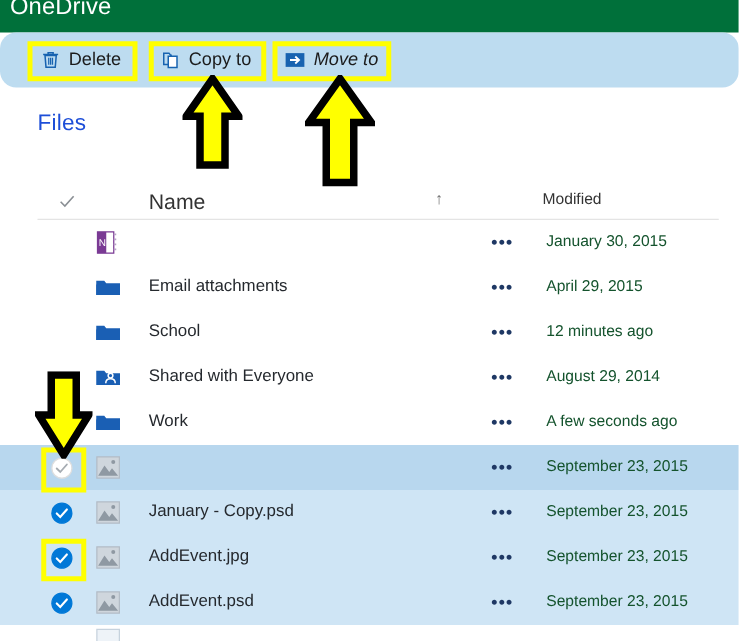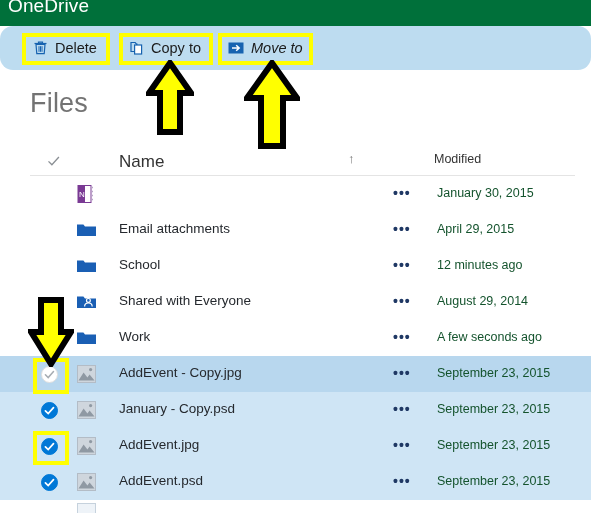--- a/index.html
+++ b/index.html
@@ -68,23 +68,23 @@
   #cmd-copy   { left: 120px; }
   #cmd-move   { left: 219px; font-style: italic; }
 
   .icon-svg { display: block; }
 
   
   .page-title {
     position: absolute;
     left: 30px;
     top: 88px;
-    font-size: 27px;
+    font-size: 18px;
     font-weight: 300;
-    color: #737373;
+    color: #1d4ed8;
     letter-spacing: 0.2px;
   }
 
   
   .list-header {
     position: absolute;
     left: 30px;
     top: 150px;
     width: 545px;
     height: 26px;
@@ -317,21 +317,20 @@
         <span class="row-check hover">
           <svg width="15" height="15" viewBox="0 0 15 15">
             <path d="M3.4 7.8l2.8 2.8 5.3-6" stroke="#a6acb2" stroke-width="1.5" fill="none" stroke-linecap="round"></path>
           </svg>
         </span>
         <span class="row-icon"><svg width="21" height="20" viewBox="0 0 21 20">
             <rect x="1.5" y="1.5" width="18" height="17" fill="#cfd6dd" stroke="#b3bcc6" stroke-width="1"></rect>
             <path d="M2.5 16.5 L7.6 8.4 L11.4 13.6 L13.6 10.6 L18.5 16.5 Z" fill="#8f99a3"></path>
             <circle cx="14.6" cy="5.6" r="1.6" fill="#8f99a3"></circle>
           </svg></span>
-        <span class="row-name">AddEvent - Copy.jpg</span>
         <span class="row-ellipsis">•••</span>
         <span class="row-modified">September 23, 2015</span>
       </div>
       <div class="file-row selected">
         <span class="row-check checked">
           <svg width="15" height="15" viewBox="0 0 15 15">
             <path d="M3.4 7.8l2.8 2.8 5.3-6" stroke="#ffffff" stroke-width="1.7" fill="none" stroke-linecap="round"></path>
           </svg>
         </span>
         <span class="row-icon"><svg width="21" height="20" viewBox="0 0 21 20">

